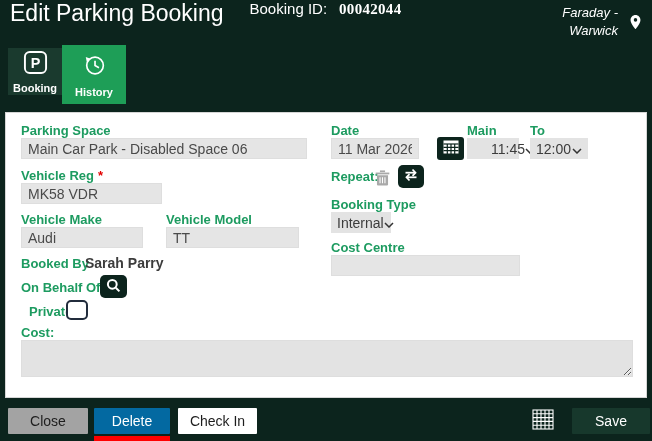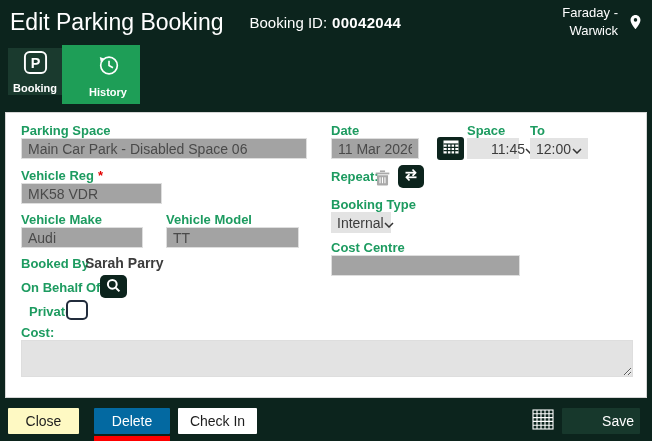--- a/index.html
+++ b/index.html
@@ -2,36 +2,36 @@
 <html><head>
 <meta charset="utf-8">
 <style>
   html,body{margin:0;padding:0;}
   body{
     width:652px;height:441px;position:relative;overflow:hidden;
     background:#0c241d;
     font-family:"Liberation Sans",sans-serif;
   }
   
-  .header{position:absolute;top:0;left:0;right:0;height:44px;display:flex;align-items:center;}
+  .header{position:absolute;top:0;left:0;right:0;height:44px;display:flex;}
   .page-title{margin-left:10px;font-size:23px;color:#fff;font-weight:400;white-space:nowrap;}
   .booking-id{margin-left:26px;font-size:15px;color:#fff;white-space:nowrap;}
-  .booking-id b{margin-left:5px;letter-spacing:.3px;}
+  .booking-id b{margin-left:12px;letter-spacing:.3px;font-family:Liberation Serif, serif;}
   .location{margin-left:auto;display:flex;align-items:center;}
-  .location-text{text-align:right;color:#fff;font-size:13px;line-height:1.35;}
+  .location-text{text-align:right;color:#fff;font-size:13px;line-height:1.35;font-style:italic;}
   .pin{margin:0 8px 0 9px;display:flex;}
   
   .tab{position:absolute;display:flex;flex-direction:column;align-items:center;justify-content:center;gap:5px;color:#fff;font-size:11px;font-weight:700;cursor:pointer;}
   .tab-booking{left:8px;top:48px;width:54px;height:47px;background:#1a3a2e;}
-  .tab-history{left:62px;top:45px;width:64px;height:59px;background:#1e9e57;padding-left:14px;}
+  .tab-history{left:62px;top:45px;width:64px;height:59px;background:#1e9e57;}
   
   .content{position:absolute;left:5px;right:5px;top:112px;height:286px;background:#fff;border:1px solid #d6d6d6;box-sizing:border-box;}
   .lbl{position:absolute;color:#1d9b60;font-size:13px;font-weight:700;white-space:nowrap;}
   .req{color:#e20000;margin-left:4px;font-weight:700;}
-  .txt{position:absolute;background:#a3a3a3;border:1px solid #dedede;height:21px;box-sizing:border-box;
+  .txt{position:absolute;background:#e5e5e5;border:1px solid #dedede;height:21px;box-sizing:border-box;
        font-family:"Liberation Sans",sans-serif;font-size:14px;color:#4a4a4a;padding:0 6px;}
   .sel{position:absolute;background:#e3e3e3;height:21px;box-sizing:border-box;display:flex;align-items:center;
        justify-content:space-between;padding:0 6px;font-size:14px;color:#3c3c3c;cursor:pointer;}
   .icon-btn{position:absolute;background:#0c241d;border:none;border-radius:5px;display:flex;align-items:center;justify-content:center;cursor:pointer;padding:0;}
   .plain-icon{position:absolute;background:none;border:none;padding:0;cursor:pointer;display:flex;}
   .static-text{position:absolute;font-size:14px;color:#3c3c3c;font-weight:700;white-space:nowrap;}
   .checkbox{position:absolute;width:22px;height:20px;background:#fff;border:2px solid #222c3c;border-radius:5px;box-sizing:border-box;cursor:pointer;}
   .notes{position:absolute;background:#e3e3e3;border:1px solid #dedede;resize:both;box-sizing:border-box;
          font-family:"Liberation Sans",sans-serif;font-size:13px;color:#444;}
   
@@ -46,24 +46,24 @@
   .date-label{left:325px;top:10px;}   .date-input{left:325px;top:25px;width:88px;}
   .date-cal{left:431px;top:24px;width:27px;height:23px;border-radius:3px;}
   .from-label{left:461px;top:10px;}   .from-select{left:461px;top:25px;width:52px;padding-left:24px;}
   .to-label{left:524px;top:10px;}     .to-select{left:524px;top:25px;width:58px;justify-content:space-between;}
   .repeat-label{left:325px;top:56px;} .repeat-trash{left:369px;top:57px;} .repeat-btn{left:392px;top:52px;width:26px;height:23px;}
   .type-label{left:325px;top:84px;}   .type-select{left:325px;top:99px;width:60px;}
   .cost-label{left:325px;top:127px;}  .cost-input{left:325px;top:142px;width:189px;}
   
   .footer{position:absolute;left:0;right:0;bottom:0;height:43px;background:#0c241d;}
   .btn{position:absolute;top:10px;height:26px;border:none;font-family:"Liberation Sans",sans-serif;font-size:14px;cursor:pointer;border-radius:1px;}
-  .btn-close{left:8px;width:71px;background:#fef9c3;color:#1d1d1d;}
+  .btn-close{left:8px;width:80px;background:#a3a3a3;color:#1d1d1d;}
   .btn-delete{left:94px;width:76px;background:#0369a1;color:#fff;}
   .btn-checkin{left:178px;width:79px;background:#fff;color:#1d1d1d;}
-  .btn-save{right:12px;width:78px;background:#17382c;color:#fff;text-align:right;}
+  .btn-save{right:2px;width:78px;background:#17382c;color:#fff;}
   .footer-grid{right:98px;top:11px;}
   .delete-shadow{position:absolute;left:94px;bottom:0;width:76px;height:5px;background:#fe0000;}
 </style>
 </head>
 <body>
 
 <div class="header">
   <span class="page-title">Edit Parking Booking</span>
   <span class="booking-id"><span>Booking ID:</span><b>00042044</b></span>
   <span class="location">
@@ -140,21 +140,21 @@
           <rect x="0.5" y="0.5" width="15" height="13" fill="#fff"></rect>
           <g stroke="#0c241d" stroke-width="1.2">
             <path d="M0.5 4h15"></path>
             <path d="M4.3 4v10M8 4v10M11.7 4v10"></path>
             <path d="M0.5 7.3h15M0.5 10.6h15"></path>
           </g>
         </svg>
     </span>
   </button>
 
-  <span class="lbl from-label">Space</span>
+  <span class="lbl from-label">Main</span>
   <span class="sel from-select">
     <span>11:45</span>
     <span><svg width="10" height="6" viewBox="0 0 10 6">
           <path d="M1 1l4 4 4-4" stroke="#333" stroke-width="1.5" fill="none"></path>
         </svg></span>
   </span>
 
   <span class="lbl to-label">To</span>
   <span class="sel to-select">
     <span>12:00</span>

